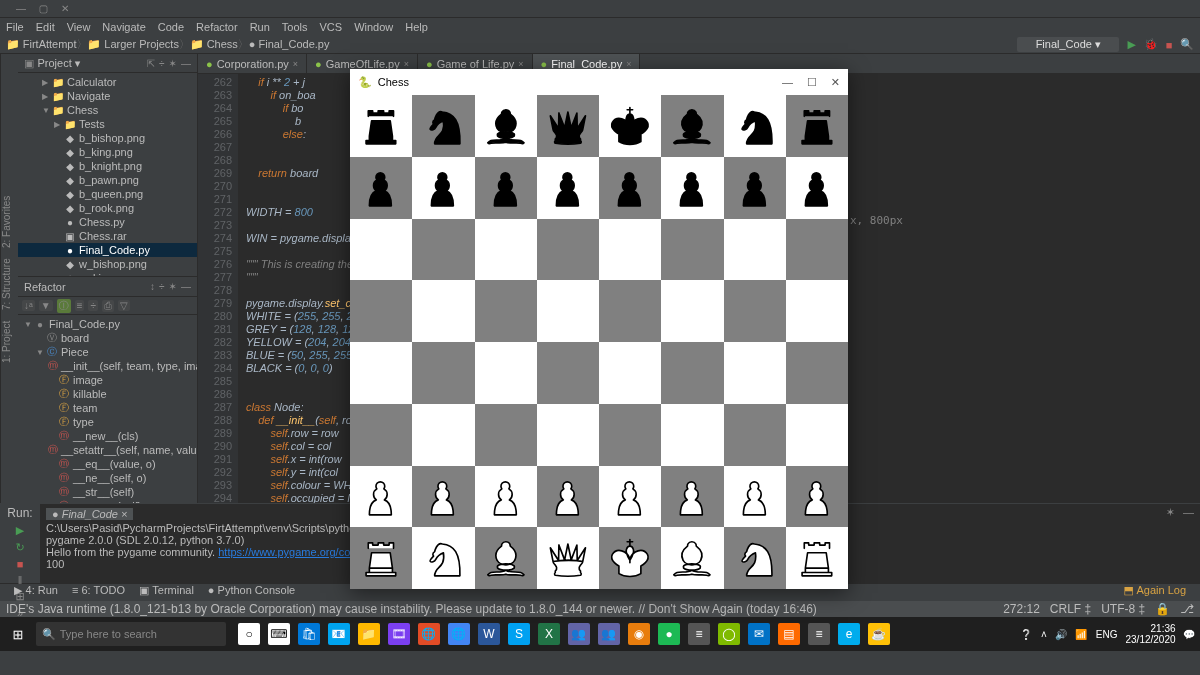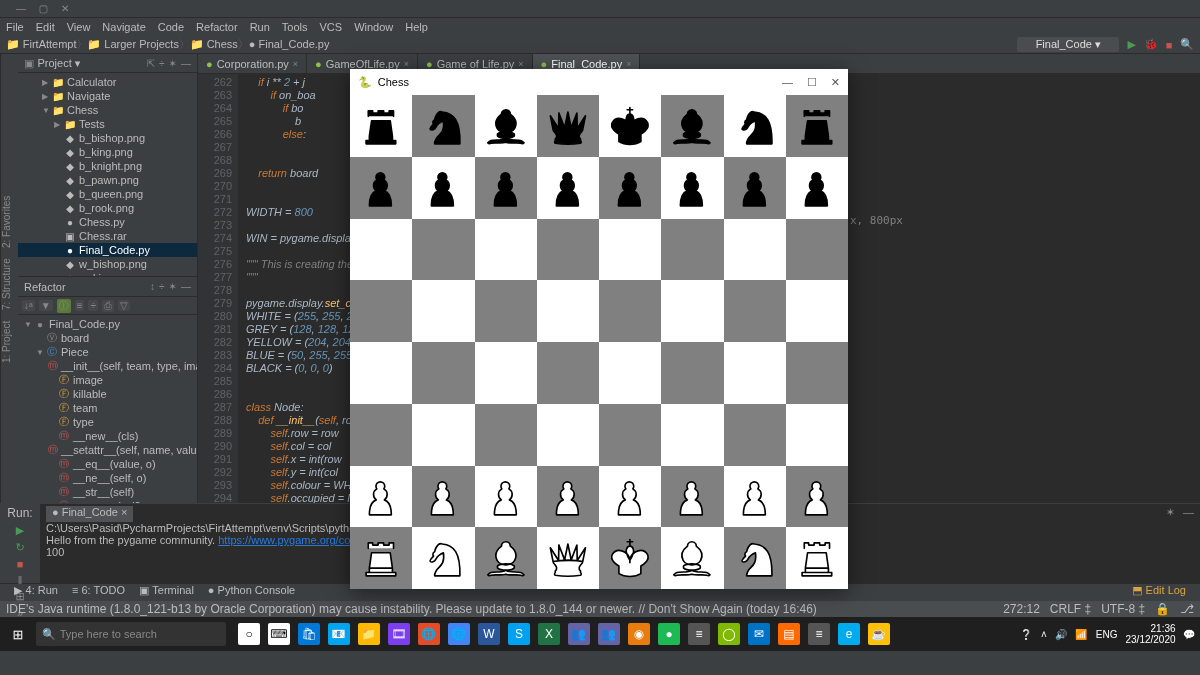--- a/index.html
+++ b/index.html
@@ -42,21 +42,21 @@
 .codetext { padding:2px 0 0 8px; white-space:pre; color:#a9b7c6;font-style:italic; }
 .kw { color:#cc7832; }
 .num { color:#6897bb; }
 .cmt { color:#808080; }
 .fn { color:#ffc66d; }
 .runpanel { height:80px; background:#2b2b2b; border-top:1px solid #3c3f41; display:flex; }
 .runleft { width:40px; background:#3c3f41; display:flex; flex-direction:column; align-items:center; padding-top:2px; gap:4px; font-size:11px; color:#888; }
 .runleft .g { color:#499c54; }
 .runleft .r { color:#c75450; }
 .runbody { flex:1; font-family:Consolas,monospace; font-size:11px; padding:2px 6px; color:#bbb; position:relative; }
-.runhdr { height:16px; display:flex; font-size:11px; color:#bbb; }
+.runhdr { height:16px; display:flex; align-items:center; font-size:11px; color:#bbb;font-style:italic; }
 .runhdr .t { background:#4e5254; padding:0 6px; }
 .runtools { position:absolute; right:6px; top:2px; color:#888; font-size:11px; display:flex; gap:8px; }
 .bottomtabs { height:18px; background:#3c3f41; display:flex; align-items:flex-start; padding:0 14px; gap:14px; font-size:11px; border-top:1px solid #2b2b2b; }
 .bottomtabs .evt { margin-left:auto; color:#d9a343; }
 .hintbar { height:16px; background:#4a4d4f; font-size:12px; color:#bbb; padding:0 6px; display:flex; align-items:center; }
 .hintbar .st { margin-left:auto; display:flex; gap:10px; }
 .taskbar { height:34px; background:#1f1f1f; display:flex; align-items:center; padding:0 4px; gap:4px; color:#fff; font-size:11px; }
 .taskbar .win { width:28px; text-align:center; font-size:13px; }
 .taskbar .search { background:#333; height:24px; width:190px; display:flex; align-items:center; padding:0 6px; color:#888; border-radius:2px; }
 .taskbar .apps { display:flex; gap:8px; margin-left:8px; }
@@ -411,36 +411,37 @@
     <span>‖</span>
     <span>⊞</span>
     <span>»</span>
   </div>
   <div class="runbody">
     <div class="runhdr">
         <span class="t">● <span>Final_Code</span> ×</span>
       </div>
     <div id="runout">
         <div>C:\Users\Pasid\PycharmProjects\FirtAttempt\venv\Scripts\python.exe</div>
+        <div>pygame 2.0.0 (SDL 2.0.12, python 3.7.0)</div>
         <div>Hello from the pygame community. <span style="color:#287bde;text-decoration:underline">https://www.pygame.org/contribute.</span></div>
         <div>100</div>
       </div>
     <div class="runtools">
         <span>✶</span>
         <span>—</span>
       </div>
   </div>
 </div>
 
 <div class="bottomtabs" id="btabs">
     <span>▶ 4: Run</span>
     <span>≡ 6: TODO</span>
     <span>▣ Terminal</span>
     <span>● Python Console</span>
-    <span class="evt">⬒ Edit Log</span>
+    <span class="evt">⬒ Again Log</span>
   </div>
 
 <div class="hintbar">
   <span>IDE's Java runtime (1.8.0_121-b13 by Oracle Corporation) may cause instability. Please update to 1.8.0_144 or newer. // Don't Show Again (today 16:46)</span>
   <span class="st">
     <span>272:12</span>
     <span>CRLF ‡</span>
     <span>UTF-8 ‡</span>
     <span>🔒</span>
     <span>⎇</span>

